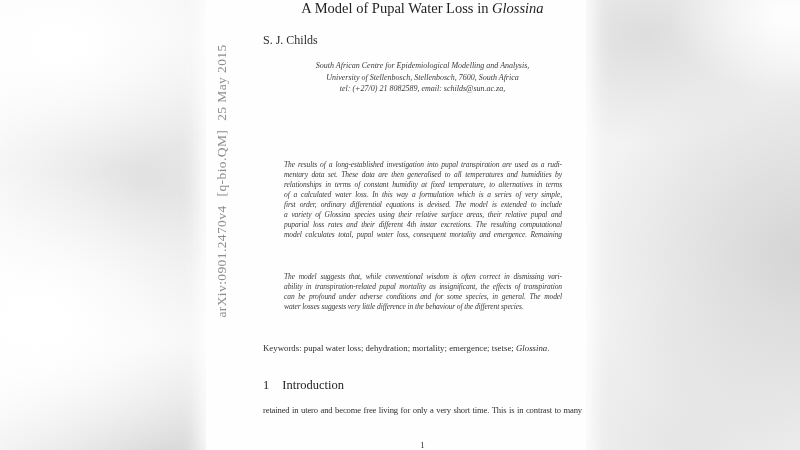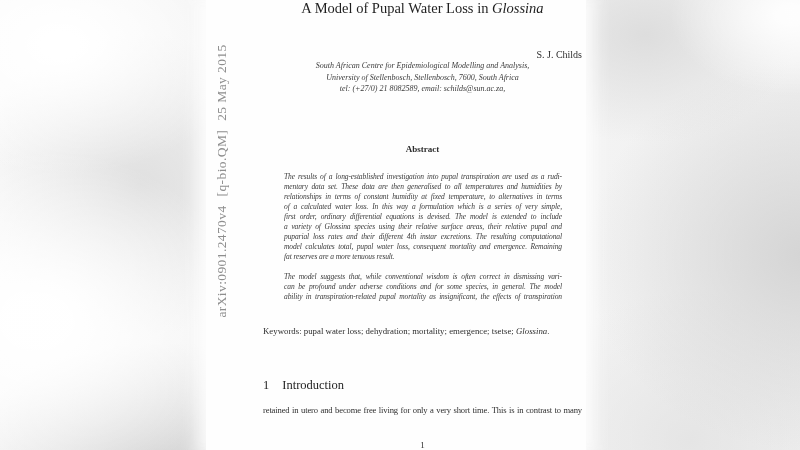--- a/index.html
+++ b/index.html
@@ -33,30 +33,30 @@
     font-size: 13.5px; letter-spacing: 0.4px;
     color: #8e8e8e;
   }
   .wm-gap { display: inline-block; width: 9px; }
   .content {
     position: absolute; left: 263px; top: 0; width: 319px; height: 366px;
     color: #2e2e2e;
   }
   .content > div { position: absolute; left: 0; width: 319px; }
   .ttl   { top: 0;   text-align: center; font-size: 14.5px; color: #1f1f1f; white-space: nowrap; }
-  .auth  { top: 33px;  text-align: right; font-size: 10px; margin-top: 16px; }
+  .auth  { top: 33px;  text-align: left; font-size: 12px; }
   .affil { top: 60px;  text-align: center; font-style: italic; font-size: 8px; line-height: 11.5px; color: #3a3a3a; }
   .jref  { top: 108px; text-align: center; font-size: 10.5px; }
   .abshd { top: 144px; text-align: center; font-size: 9px; font-weight: bold; }
   .absp  { left: 21px !important; width: 278px !important;
            font-style: italic; font-size: 7.5px; letter-spacing: -0.1px;
            line-height: 10px; color: #3a3a3a; }
-  .absp1 { top: 172px; }
+  .absp1 { top: 160px; }
   .absp2 { top: 272px; }
-  .kw    { top: 326px; font-size: 8.8px; }
+  .kw    { top: 343px; font-size: 8.8px; }
   .sechd { top: 378px; font-size: 12.5px; font-weight: normal; color: #1f1f1f; }
   .secnum { margin-right: 13px; }
   .intro { top: 404px; font-size: 8.6px; letter-spacing: -0.15px; line-height: 13px; }
   .pgnum { top: 440px; text-align: center; font-size: 9px; }
   .line  { text-align: justify; text-align-last: justify; }
   .line.last-line { text-align-last: left; }
   .it { font-style: italic; }
 </style>
 </head>
 <body>
@@ -73,38 +73,37 @@
 
     <div class="auth">S. J. Childs</div>
 
     <div class="affil">
       <div>South African Centre for Epidemiological Modelling and Analysis,</div>
       <div>University of Stellenbosch, Stellenbosch, 7600, South Africa</div>
       <div>tel: (+27/0) 21 8082589, email: schilds@sun.ac.za,</div>
     </div>
 
 
-    <div class="abshd">Abstract</div>
 
     <div class="absp absp1">
         <div class="line">The results of a long-established investigation into pupal transpiration are used as a rudi-</div>
         <div class="line">mentary data set.  These data are then generalised to all temperatures and humidities by</div>
         <div class="line">relationships in terms of constant humidity at fixed temperature, to alternatives in terms</div>
         <div class="line">of a calculated water loss.  In this way a formulation which is a series of very simple,</div>
         <div class="line">first order, ordinary differential equations is devised.  The model is extended to include</div>
         <div class="line">a variety of Glossina species using their relative surface areas, their relative pupal and</div>
         <div class="line">puparial loss rates and their different 4th instar excretions.  The resulting computational</div>
         <div class="line">model calculates total, pupal water loss, consequent mortality and emergence.  Remaining</div>
-        <div class="line last-line">fat reserves are a more tenuous result.</div>
       </div>
 
     <div class="absp absp2">
         <div class="line">The model suggests that, while conventional wisdom is often correct in dismissing vari-</div>
+        <div class="line">ability in transpiration-related pupal mortality as insignificant, the effects of transpiration</div>
         <div class="line">can be profound under adverse conditions and for some species, in general.  The model</div>
-        <div class="line">ability in transpiration-related pupal mortality as insignificant, the effects of transpiration</div>
+        <div class="line last-line">water losses suggests very little difference in the behaviour of the different species.</div>
       </div>
 
     <div class="kw"><span>Keywords: pupal water loss; dehydration; mortality; emergence; tsetse; </span><span class="it">Glossina</span><span>.</span></div>
 
     <div class="sechd"><span class="secnum">1</span><span>Introduction</span></div>
 
     <div class="intro">
         <div class="line">retained in utero and become free living for only a very short time. This is in contrast to many</div>
       </div>
 

